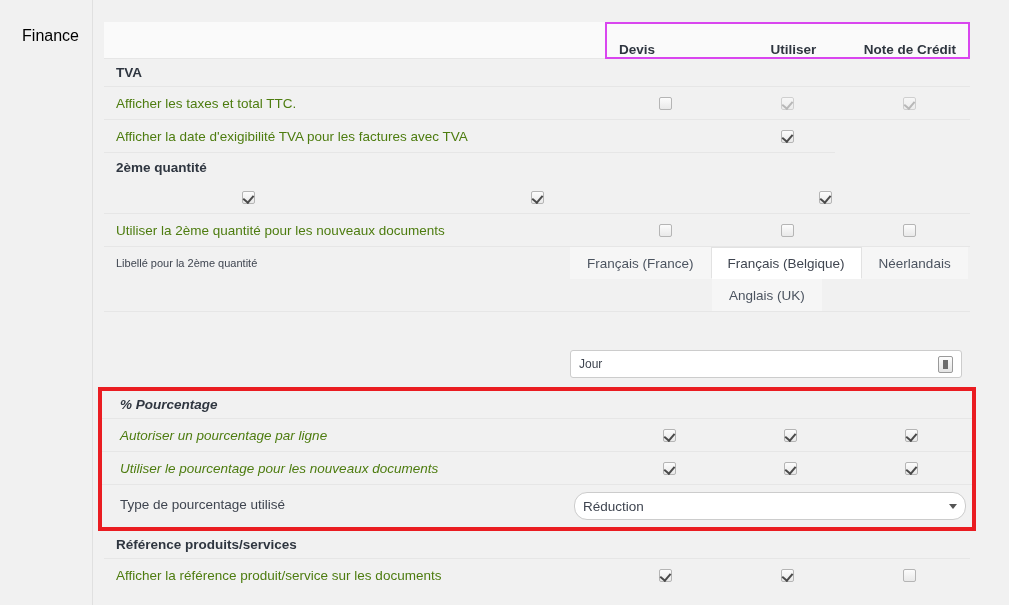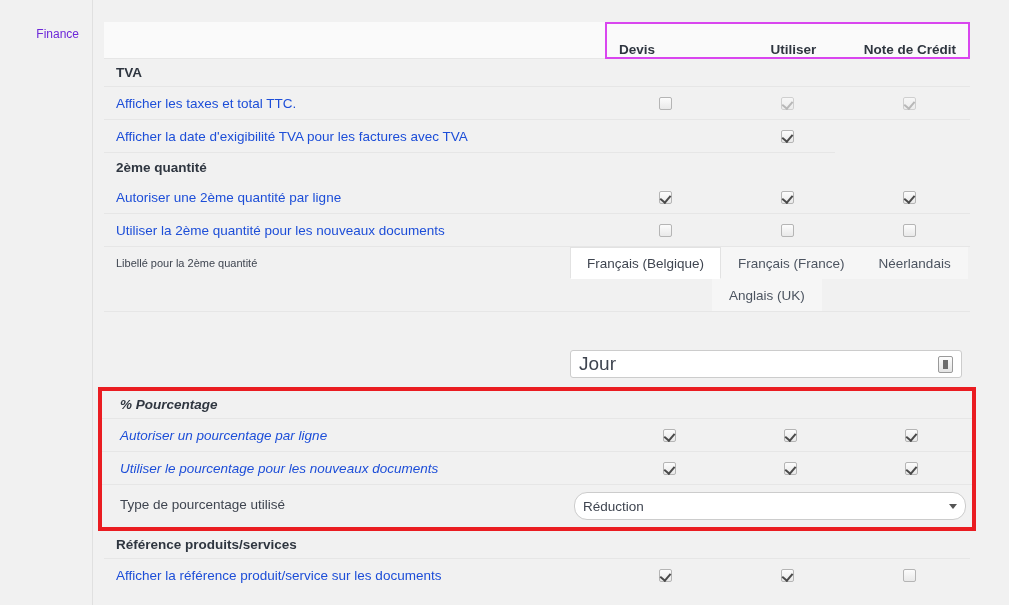--- a/index.html
+++ b/index.html
@@ -24,22 +24,22 @@
     position: absolute;
     left: 0; top: 0;
     width: 93px; height: 605px;
     background: #f1f1f1;
     border-right: 1px solid #e0e0e0;
   }
   .left-rail-label {
     position: absolute;
     right: 13px;
     top: 27px;
-    font-size: 12px;
-    color: #6d28d9;
+    font-size: 16px;
+    color: #000000;
     white-space: nowrap;
   }
 
   
   .panel {
     position: absolute;
     left: 104px;
     top: 0;
     width: 866px;
     height: 605px;
@@ -89,21 +89,21 @@
     position: absolute;
     left: 0; bottom: 0;
     width: 731px; height: 1px;
     background: #e6e6e6;
   }
 
   .row-label {
     width: 501px;
     flex: 0 0 501px;
     font-size: 13.5px;
-    color: #1d4ed8;
+    color: #4d7c0f;
     padding-left: 12px;
     white-space: nowrap;
   }
   .row.section .row-label { font-weight: bold; color: #2f3640; }
 
   .row-cells {
     flex: 1 1 auto;
     display: flex;
     align-items: center;
     height: 100%;
@@ -196,21 +196,21 @@
   .text-input {
     position: absolute;
     left: 466px; top: 9px;
     width: 392px; height: 28px;
     background: #ffffff;
     border: 1px solid #ccc;
     border-radius: 3px;
     display: flex;
     align-items: center;
     padding: 0 8px;
-    font-size: 19px;
+    font-size: 12px;
     color: #3f4550;
   }
   .text-input .val { flex: 1 1 auto; }
   .inp-icon {
     width: 15px; height: 17px;
     border: 1px solid #9a9a9a;
     border-radius: 2px;
     background: linear-gradient(#fdfdfd, #e4e4e4);
     position: relative;
     flex: 0 0 auto;
@@ -318,21 +318,20 @@
           <div class="cell"></div>
         </div>
       </div>
 
       <div class="row section h-section no-rule">
         <div class="row-label">2ème quantité</div>
         <div class="row-cells"></div>
       </div>
 
       <div class="row h-normal">
-        <div class="row-label">Autoriser une 2ème quantité par ligne</div>
         <div class="row-cells">
           <div class="cell">
               <span class="cbx checked"></span>
             </div>
           <div class="cell">
               <span class="cbx checked"></span>
             </div>
           <div class="cell">
               <span class="cbx checked"></span>
             </div>
@@ -350,22 +349,22 @@
             </div>
           <div class="cell">
               <span class="cbx"></span>
             </div>
         </div>
       </div>
 
       <div class="lang-block">
         <div class="lang-label">Libellé pour la 2ème quantité</div>
         <div class="tabs">
+          <div class="tab">Français (France)</div>
           <div class="tab active">Français (Belgique)</div>
-          <div class="tab">Français (France)</div>
           <div class="tab">Néerlandais</div>
           <div class="tab" style="margin-left:142px;">Anglais (UK)</div>
         </div>
         <div class="tabs-rule"></div>
       </div>
 
       <div class="input-row">
         <div class="text-input">
           <span class="val">Jour</span>
           <span class="inp-icon"></span>

